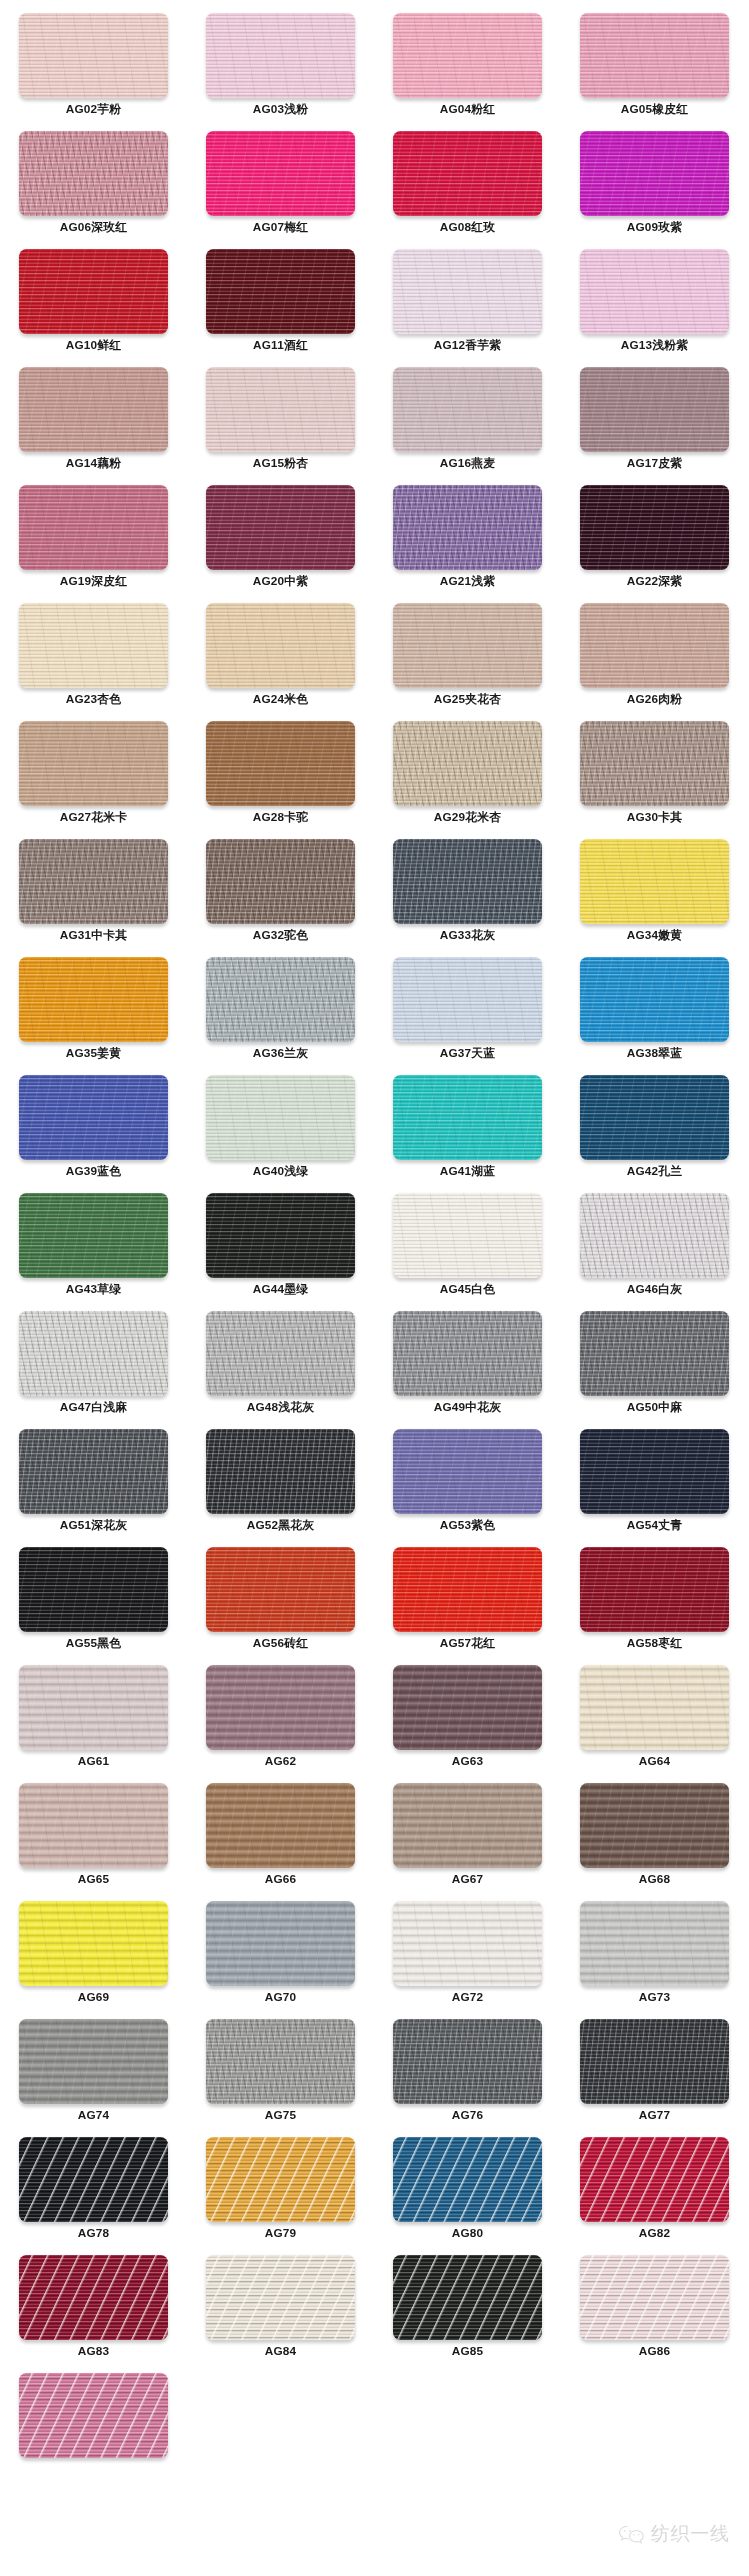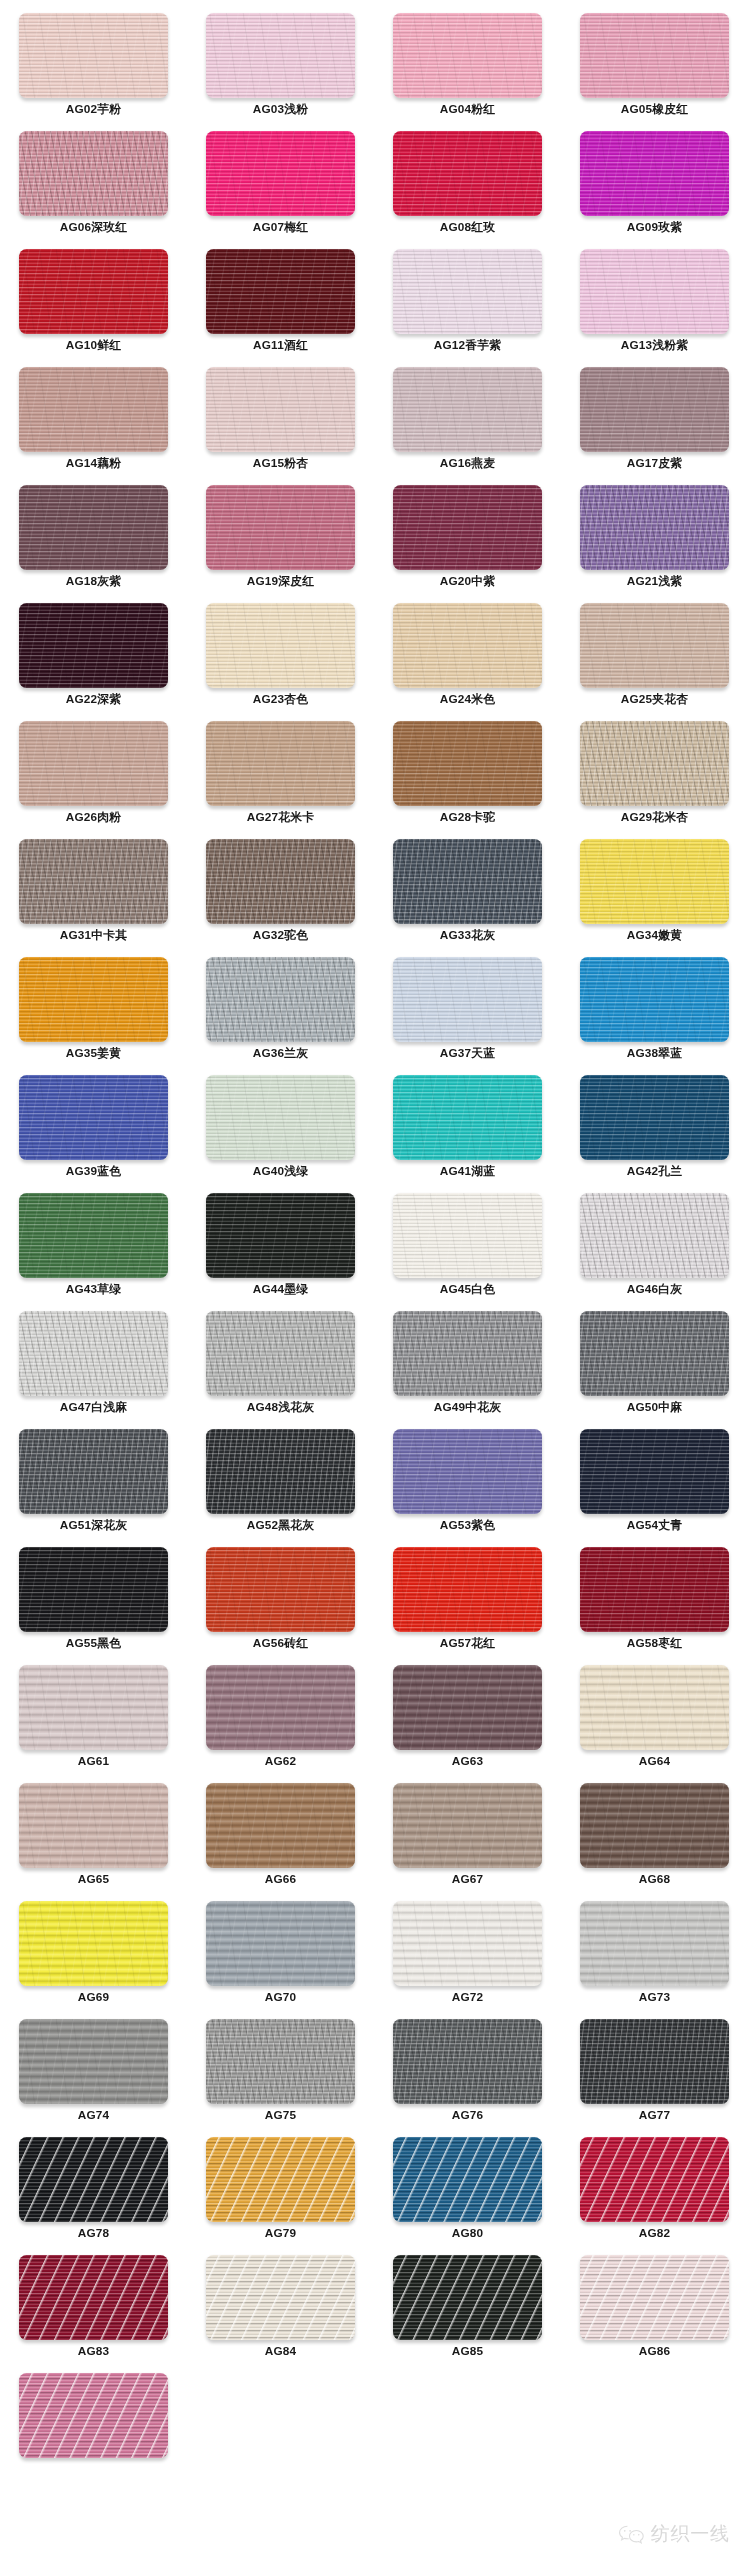--- a/index.html
+++ b/index.html
@@ -263,26 +263,20 @@
       <div class="chip-label">AG16燕麦</div>
     </div>
     <div class="cell">
       <div class="chip-wrap">
         <div class="chip" style="background-color: rgb(159, 130, 135);"></div>
       </div>
       <div class="chip-label">AG17皮紫</div>
     </div>
     <div class="cell">
       <div class="chip-wrap">
-        <div class="chip" style="background-color: rgb(109, 74, 83);"></div>
-      </div>
-      <div class="chip-label">AG18灰紫</div>
-    </div>
-    <div class="cell">
-      <div class="chip-wrap">
         <div class="chip" style="background-color: rgb(194, 106, 130);"></div>
       </div>
       <div class="chip-label">AG19深皮红</div>
     </div>
     <div class="cell">
       <div class="chip-wrap">
         <div class="chip" style="background-color: rgb(124, 42, 69);"></div>
       </div>
       <div class="chip-label">AG20中紫</div>
     </div>
@@ -332,20 +326,26 @@
       <div class="chip-wrap">
         <div class="chip" style="background-color: rgb(156, 107, 68);"></div>
       </div>
       <div class="chip-label">AG28卡驼</div>
     </div>
     <div class="cell">
       <div class="chip-wrap">
         <div class="chip tex-heather" style="background-color: rgb(205, 187, 162);"></div>
       </div>
       <div class="chip-label">AG29花米杏</div>
+    </div>
+    <div class="cell">
+      <div class="chip-wrap">
+        <div class="chip tex-heather" style="background-color: rgb(168, 146, 135);"></div>
+      </div>
+      <div class="chip-label">AG30卡其</div>
     </div>
     <div class="cell">
       <div class="chip-wrap">
         <div class="chip tex-heather" style="background-color: rgb(141, 123, 115);"></div>
       </div>
       <div class="chip-label">AG31中卡其</div>
     </div>
     <div class="cell">
       <div class="chip-wrap">
         <div class="chip tex-heather" style="background-color: rgb(124, 104, 93);"></div>

